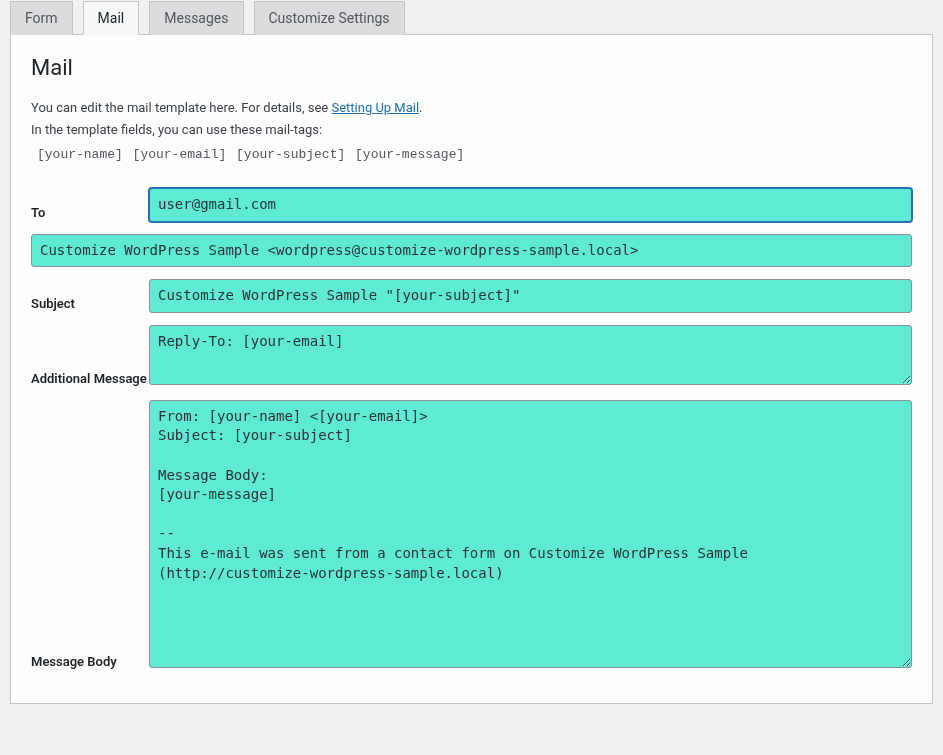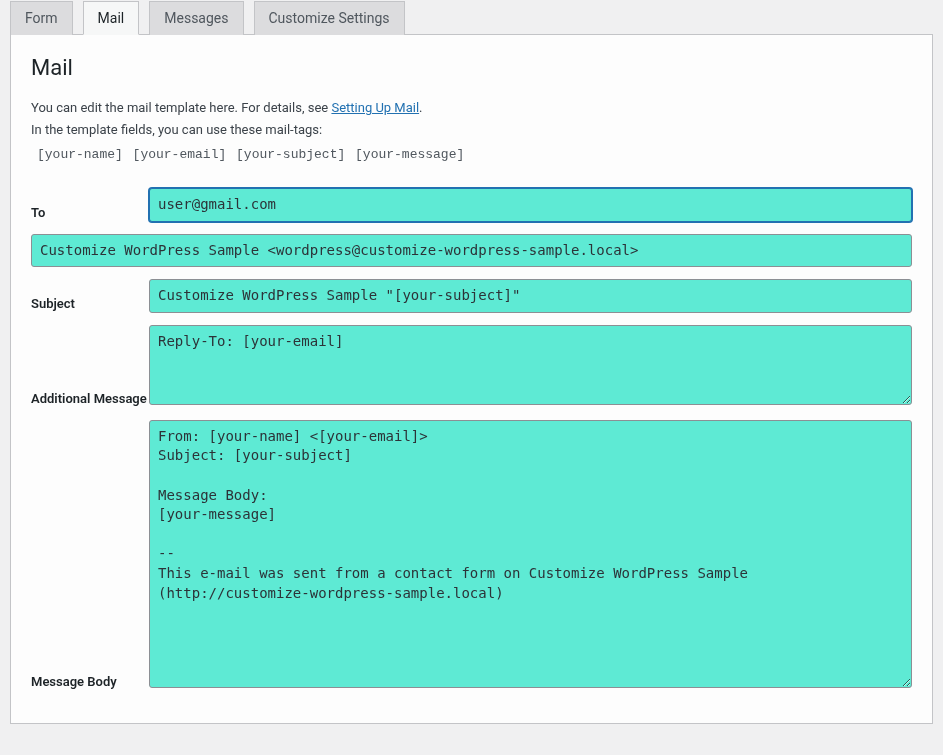--- a/index.html
+++ b/index.html
@@ -115,21 +115,21 @@
     input.focused {
       border-color: #2271b1;
       box-shadow: 0 0 0 1px #2271b1;
     }
 
     textarea {
       resize: vertical;
     }
 
     .ta-headers {
-      height: 80px;
+      height: 60px;
     }
 
     .ta-body {
       height: 268px;
     }
   </style>
 </head>
 <body>
 
 <div class="tabs">

